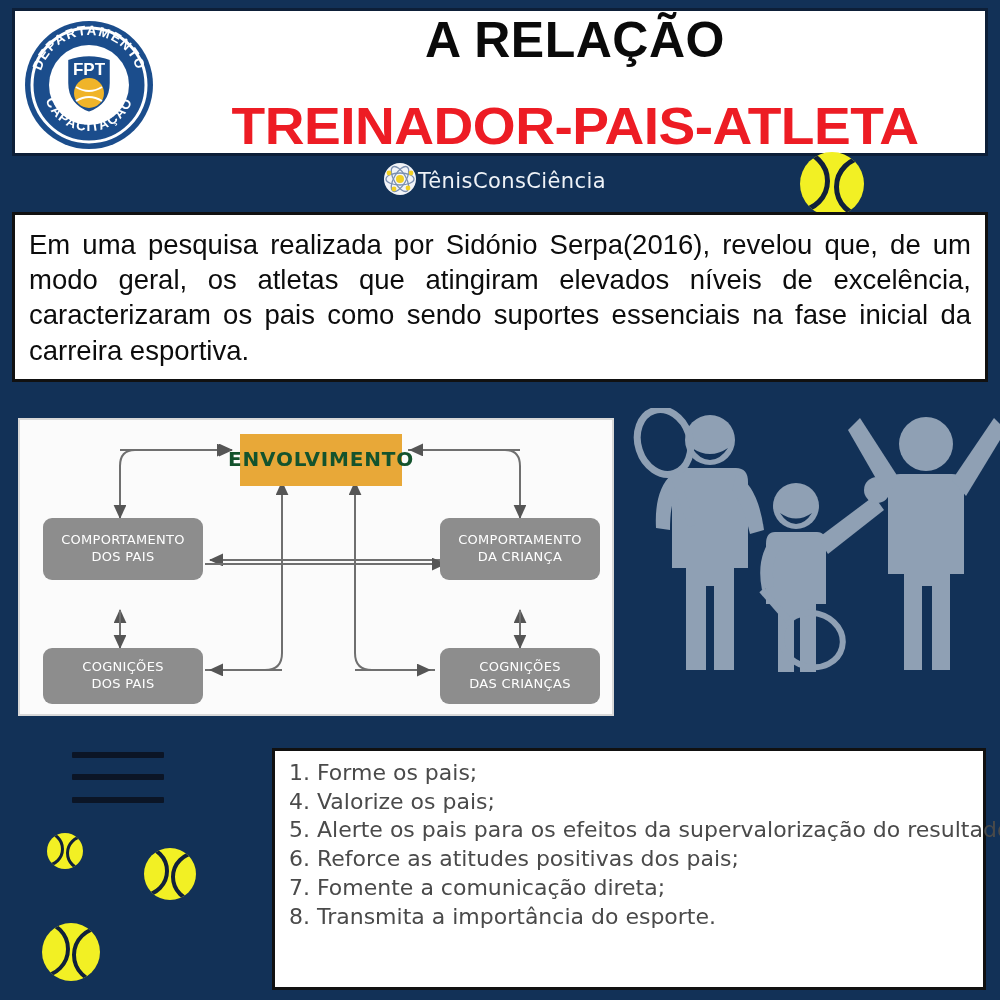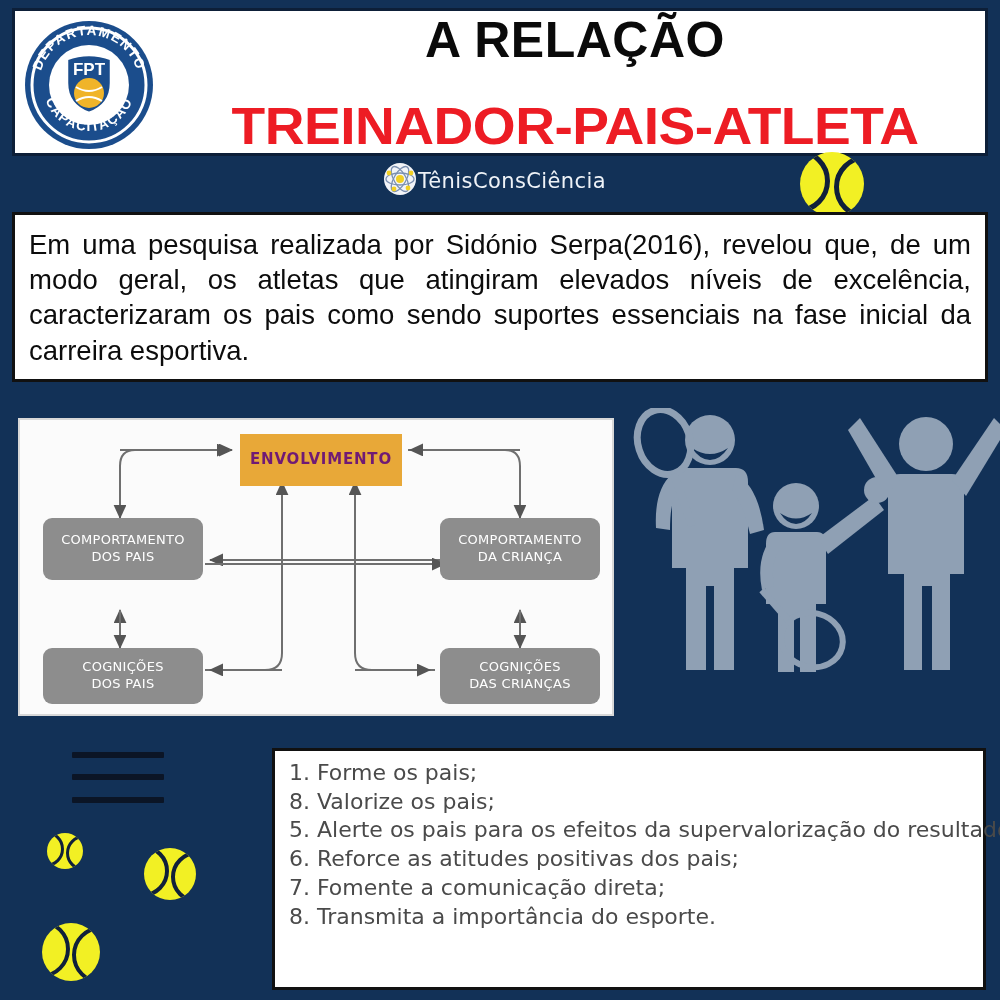--- a/index.html
+++ b/index.html
@@ -139,23 +139,23 @@
     flex-direction: column;
     align-items: center;
     justify-content: center;
     text-align: center;
     line-height: 1.28;
     font-family: "DejaVu Sans", sans-serif;
   }
   .node.envolvimento {
     background: #E8A838;
     border-radius: 0;
-    color: #701a75;
+    color: #14532d;
     font-weight: bold;
-    font-size: 15px;
+    font-size: 20px;
     letter-spacing: 0.8px;
   }
 
   
   .silhouettes {
     position: absolute;
     left: 622px; top: 408px;
     width: 378px; height: 282px;
   }
 
@@ -386,21 +386,21 @@
           <path d="M 330 72 L 372 10 L 384 22 L 344 88 Z"></path>
           <path d="M 278 72 L 238 10 L 226 22 L 264 88 Z"></path>
         </g>
       </g>
     </svg>
   </div>
 
 
   <div class="list-box">
     <div class="list-item">1. Forme os pais;</div>
-    <div class="list-item">8. Valorize os pais;</div>
+    <div class="list-item">4. Valorize os pais;</div>
     <div class="list-item">5. Alerte os pais para os efeitos da supervalorização do resultado;</div>
     <div class="list-item">6. Reforce as atitudes positivas dos pais;</div>
     <div class="list-item">7. Fomente a comunicação direta;</div>
     <div class="list-item">8. Transmita a importância do esporte.</div>
   </div>
 
   <div class="decor-line dl1"></div>
   <div class="decor-line dl2"></div>
   <div class="decor-line dl3"></div>
 

